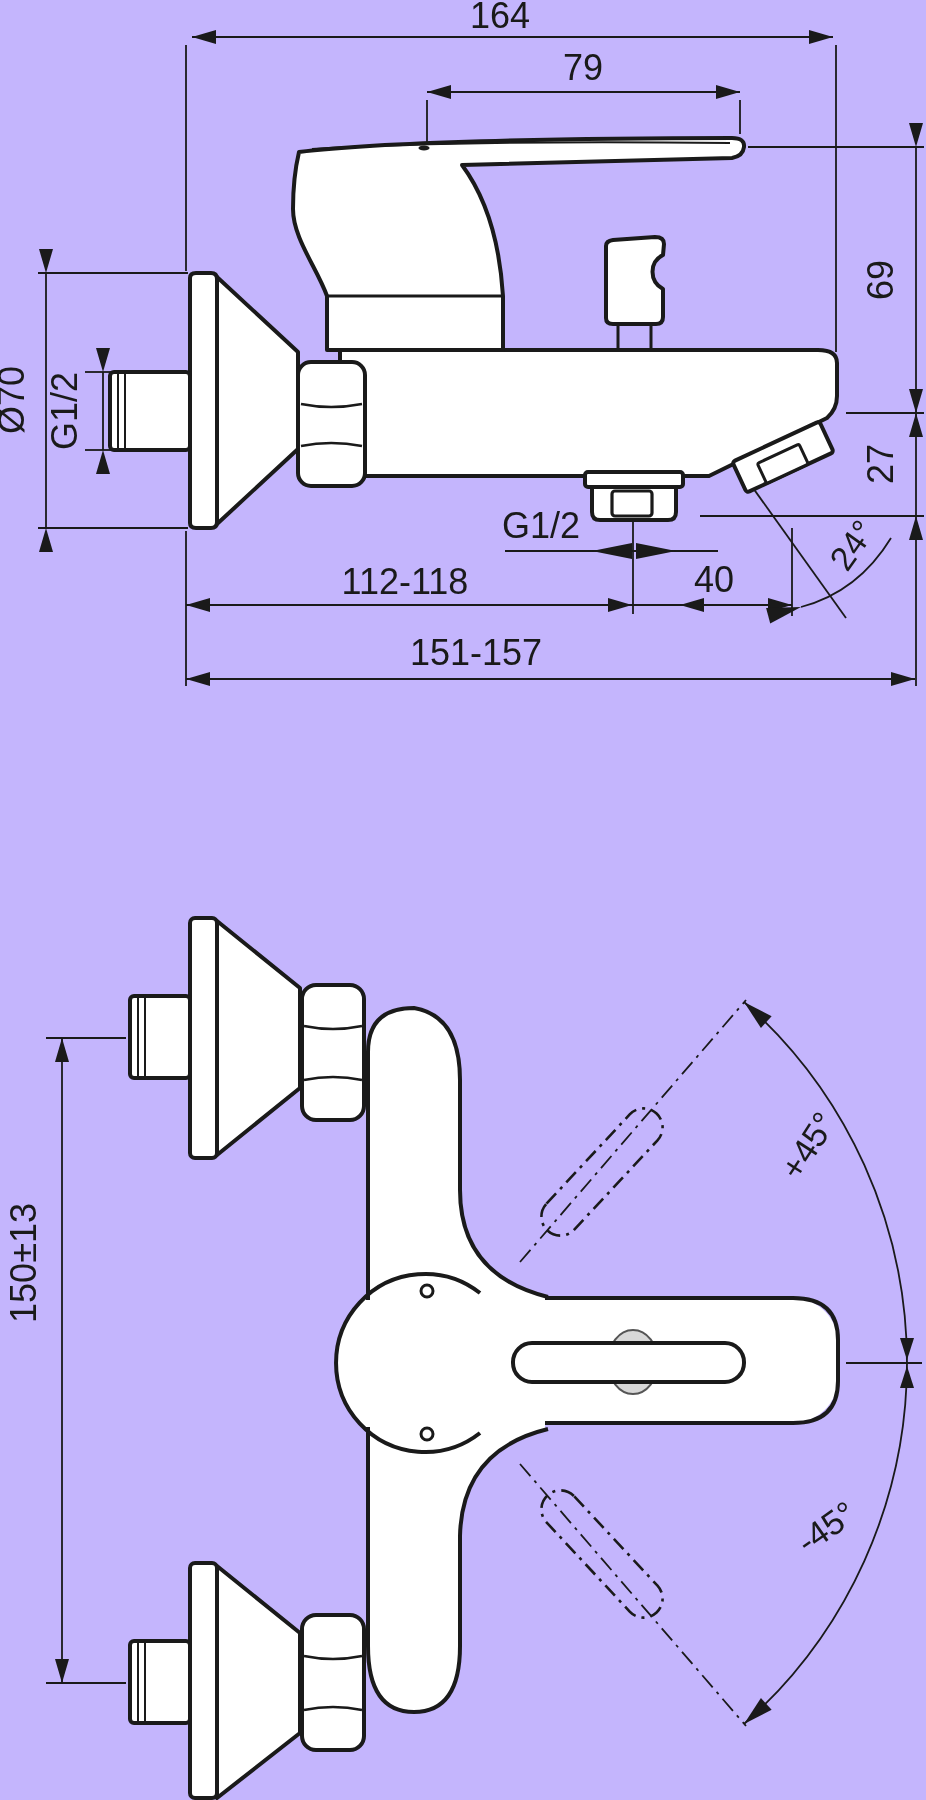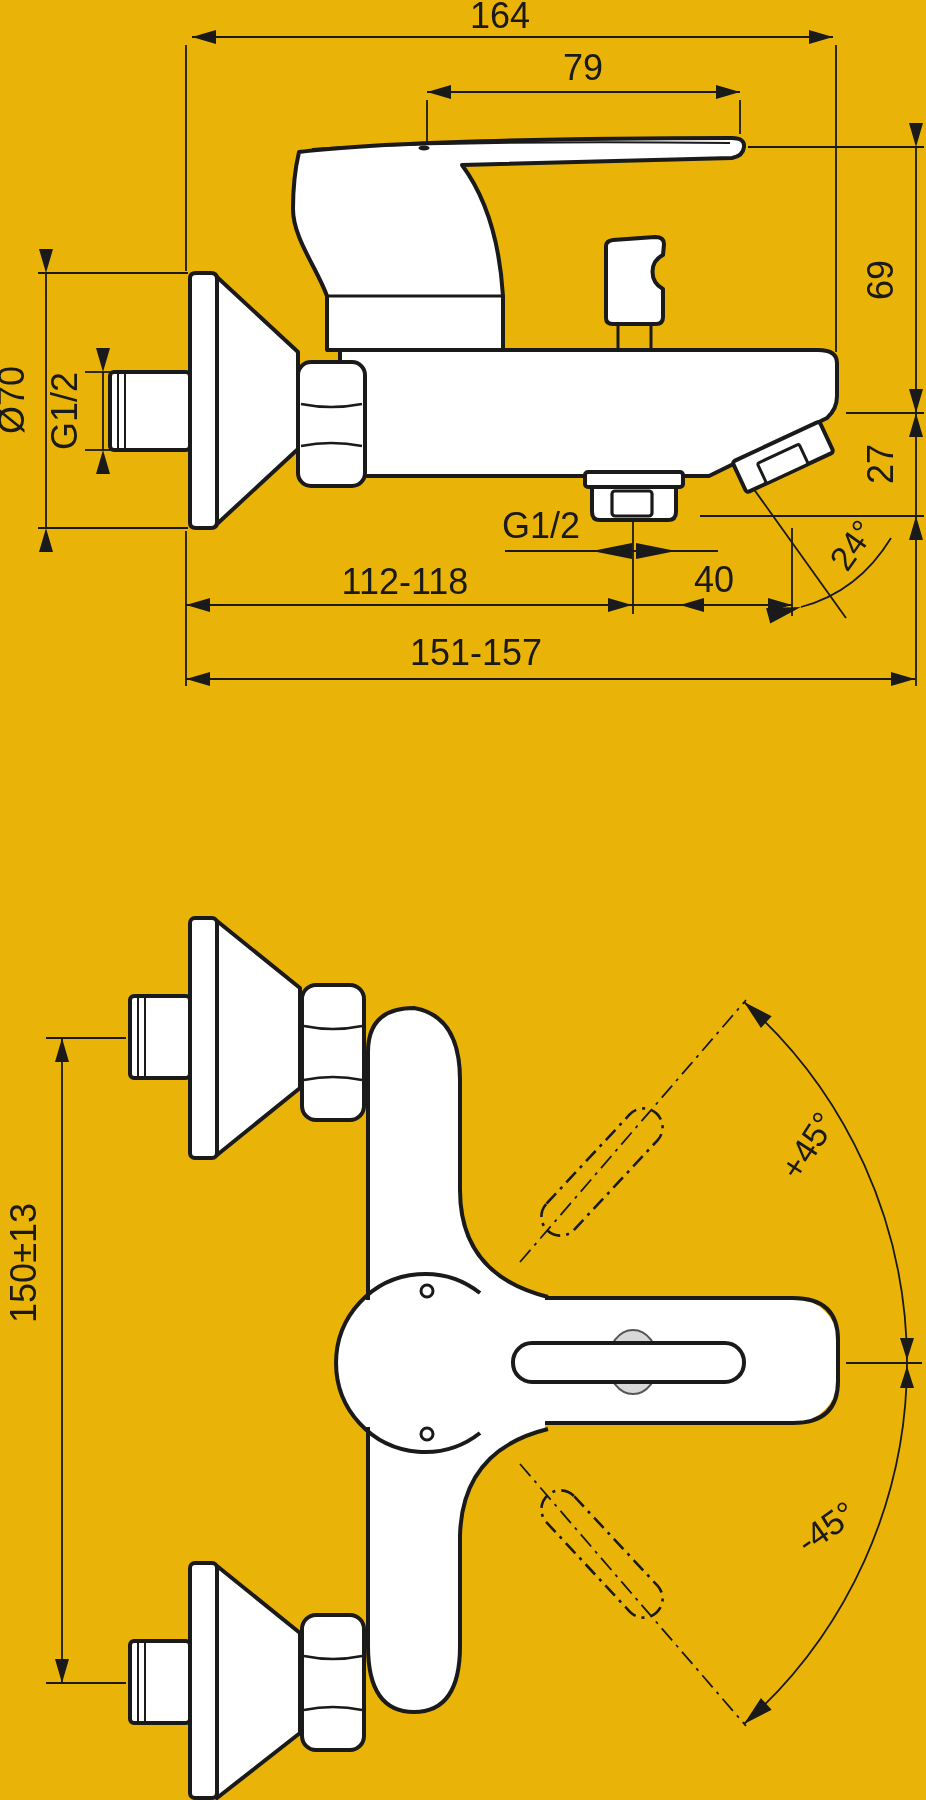--- a/index.html
+++ b/index.html
@@ -1,16 +1,16 @@
 <!DOCTYPE html>
 <html><head>
 <meta charset="utf-8">
 <style>
   html,body{margin:0;padding:0;background:#fff;}
-  .stage{position:relative;width:926px;height:1800px;background:#eab308;overflow:hidden;
+  .stage{position:relative;width:926px;height:1800px;background:#c4b5fd;overflow:hidden;
          font-family:"Liberation Sans", sans-serif;}
   svg{position:absolute;inset:0;}
   text{font-family:"Liberation Sans", sans-serif;fill:#1a1a1a;}
   .dim{font-size:36px;}
   .dim-small{font-size:34px;}
 </style>
 </head>
 <body>
 
 <div class="stage">

